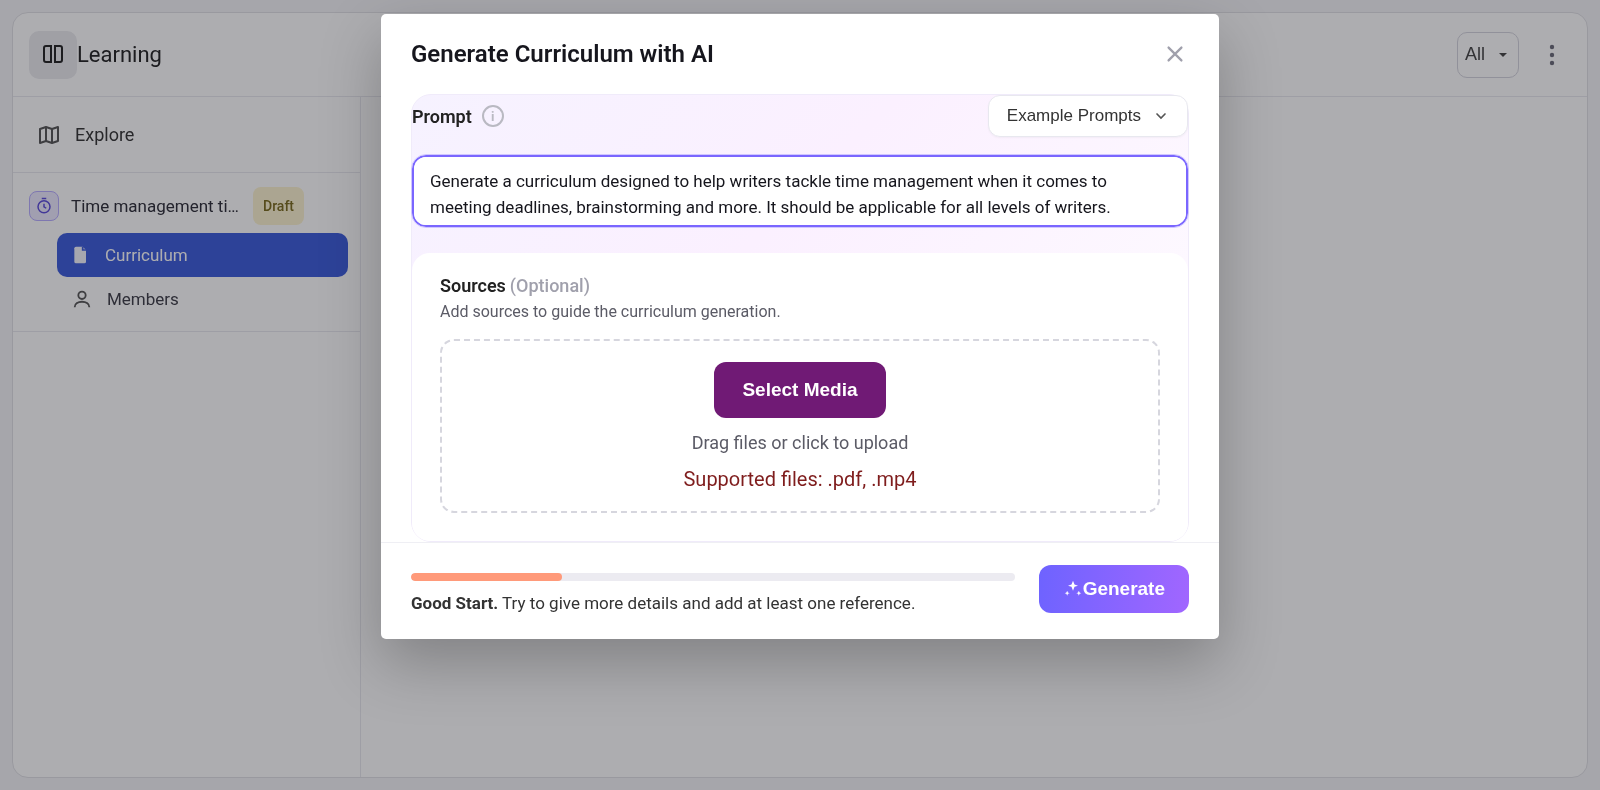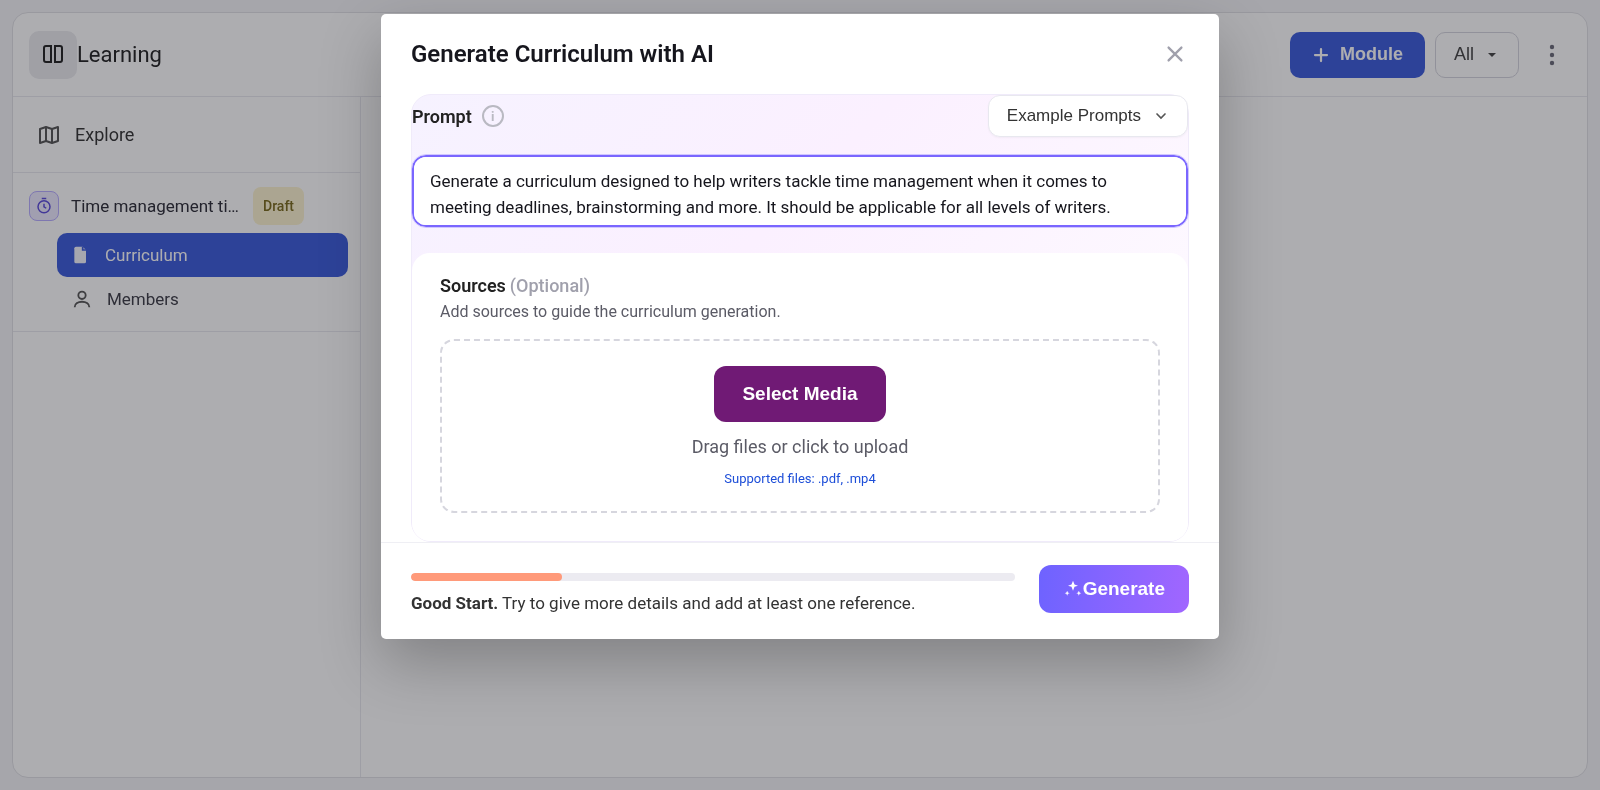--- a/index.html
+++ b/index.html
@@ -49,21 +49,21 @@
     font-weight:600;
     display:flex; align-items:center; gap:10px;
     cursor:pointer;
   }
   .btn-all {
     margin-left:10px;
     background:#fff;
     color:#444;
     border:1px solid #d5d5de;
     height:46px;
-    padding:0 18px;
+    padding:0 7px;
     border-radius:10px;
     font-size:18px;
     display:flex; align-items:center; gap:10px;
     cursor:pointer;
   }
   .kebab {
     margin-left:18px;
     width:30px; height:40px;
     display:flex; align-items:center; justify-content:center;
     color:#6b6b78; cursor:pointer;
@@ -238,21 +238,21 @@
   .select-media-btn {
     background:#701a75;
     color:#fff;
     border:none;
     height:56px; padding:0 28px;
     border-radius:12px;
     font-size:19px; font-weight:600;
     cursor:pointer;
   }
   .drag-text { color:#5b5b66; font-size:18px;}
-  .supported-text { color:#1d4ed8; font-size:13px;}
+  .supported-text { color:#7f1d1d; font-size:20px;}
 
   .modal-footer {
     border-top:1px solid #efeff4;
     padding:22px 30px 26px 30px;
     display:flex; align-items:flex-end; justify-content:space-between;
     gap:24px;
   }
   .progress-wrap { flex:1; }
   .progress-track {
     height:8px; background:#ecebf1; border-radius:6px; overflow:hidden;
@@ -279,26 +279,20 @@
 
   <div class="topbar">
     <div class="logo-box">
       <svg width="24" height="24" viewBox="0 0 24 24" fill="none" stroke="#222" stroke-width="2">
         <path d="M3 5 a2 2 0 0 1 2-2 h5 v16 h-5 a2 2 0 0 1 -2-2 Z"></path>
         <path d="M21 5 a2 2 0 0 0 -2-2 h-5 v16 h5 a2 2 0 0 0 2-2 Z"></path>
       </svg>
     </div>
     <div class="app-title">Learning</div>
     <div class="topbar-spacer"></div>
-    <button class="btn-module">
-      <svg width="18" height="18" viewBox="0 0 24 24" fill="none" stroke="#fff" stroke-width="3" stroke-linecap="round">
-          <path d="M12 4v16M4 12h16"></path>
-        </svg>
-      <span>Module</span>
-    </button>
     <button class="btn-all">
       <span>All</span>
       <svg width="16" height="16" viewBox="0 0 24 24" fill="#444">
           <path d="M6 9l6 6 6-6z"></path>
         </svg>
     </button>
     <div class="kebab">
       <svg width="6" height="22" viewBox="0 0 6 22" fill="#6b6b78">
           <circle cx="3" cy="3" r="2.2"></circle>
           <circle cx="3" cy="11" r="2.2"></circle>

